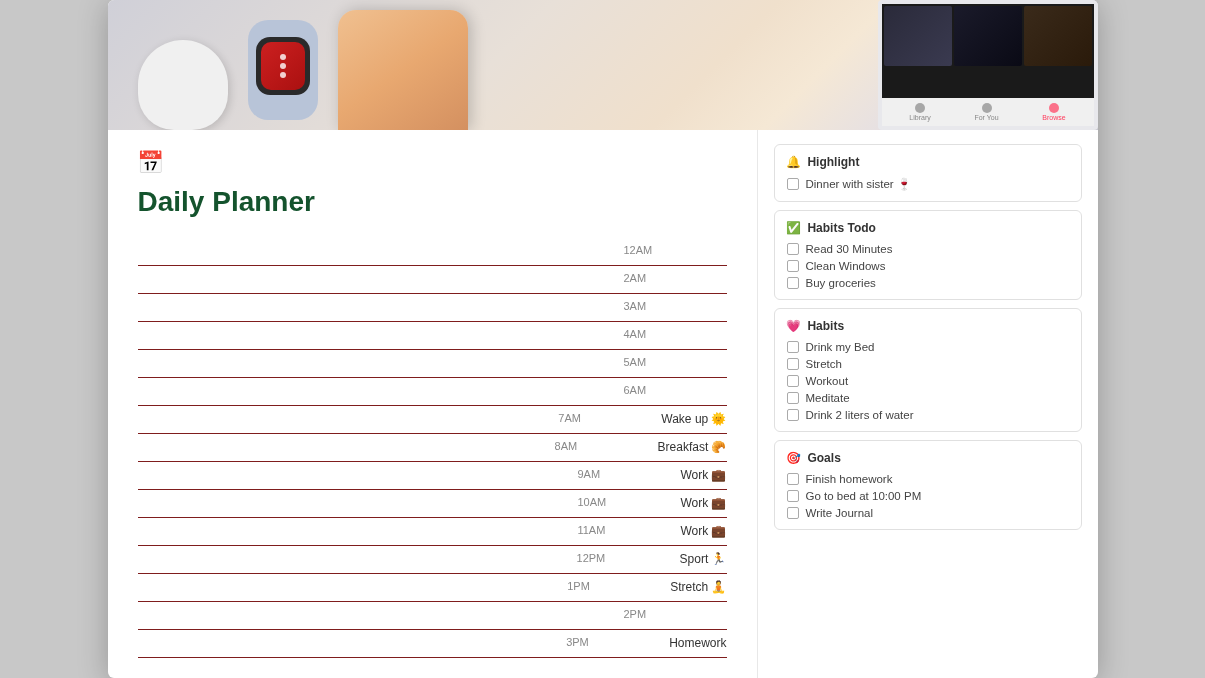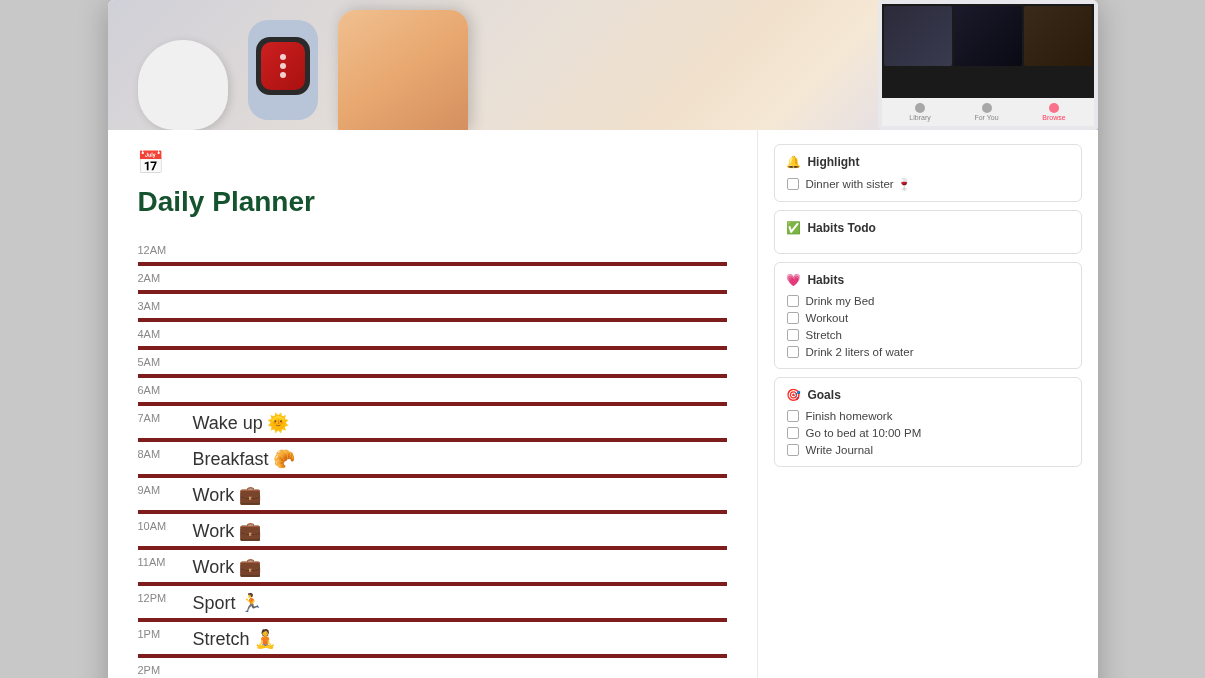--- a/index.html
+++ b/index.html
@@ -201,41 +201,43 @@
     .page-title {
       font-size: 28px;
       font-weight: 700;
       color: #14532d;
       margin-bottom: 20px;
     }
 
     .time-slot {
       display: flex;
       align-items: flex-start;
-      border-bottom: 4px solid #7f1d1d;
+      border-bottom: 1px solid #7f1d1d;
       min-height: 28px;
       padding: 4px 0;
+      justify-content: flex-end;
     }
 
     .time-label {
       width: 55px;
       font-size: 11px;
       color: #888;
       font-weight: 500;
       padding-top: 2px;
       flex-shrink: 0;
     }
 
     .time-content {
-      font-size: 18px;
+      font-size: 12px;
       color: #333;
       padding-top: 2px;
       display: flex;
       align-items: center;
       gap: 4px;
+      margin-left: 48px;
     }
 
     .right-panel {
       width: 340px;
       padding: 14px 16px;
       display: flex;
       flex-direction: column;
       gap: 8px;
     }
 
@@ -409,39 +411,57 @@
               <span>Dinner with sister 🍷</span>
             </div>
           </div>
       </div>
 
       <div class="widget-card">
         <div class="widget-header">
           <span class="widget-header-icon">✅</span>
           <span>Habits Todo</span>
         </div>
+        <div id="tasks-items">
+            <div class="checkbox-item">
+              <div class="checkbox-box"></div>
+              <span>Read 30 Minutes</span>
+            </div>
+            <div class="checkbox-item">
+              <div class="checkbox-box"></div>
+              <span>Clean Windows</span>
+            </div>
+            <div class="checkbox-item">
+              <div class="checkbox-box"></div>
+              <span>Buy groceries</span>
+            </div>
+          </div>
       </div>
 
       <div class="widget-card">
         <div class="widget-header">
           <span class="widget-header-icon">💗</span>
           <span>Habits</span>
         </div>
         <div id="habits-items">
             <div class="checkbox-item">
               <div class="checkbox-box"></div>
               <span>Drink my Bed</span>
             </div>
             <div class="checkbox-item">
               <div class="checkbox-box"></div>
+              <span>Stretch</span>
+            </div>
+            <div class="checkbox-item">
+              <div class="checkbox-box"></div>
               <span>Workout</span>
             </div>
             <div class="checkbox-item">
               <div class="checkbox-box"></div>
-              <span>Stretch</span>
+              <span>Meditate</span>
             </div>
             <div class="checkbox-item">
               <div class="checkbox-box"></div>
               <span>Drink 2 liters of water</span>
             </div>
           </div>
       </div>
 
       <div class="widget-card">
         <div class="widget-header">

